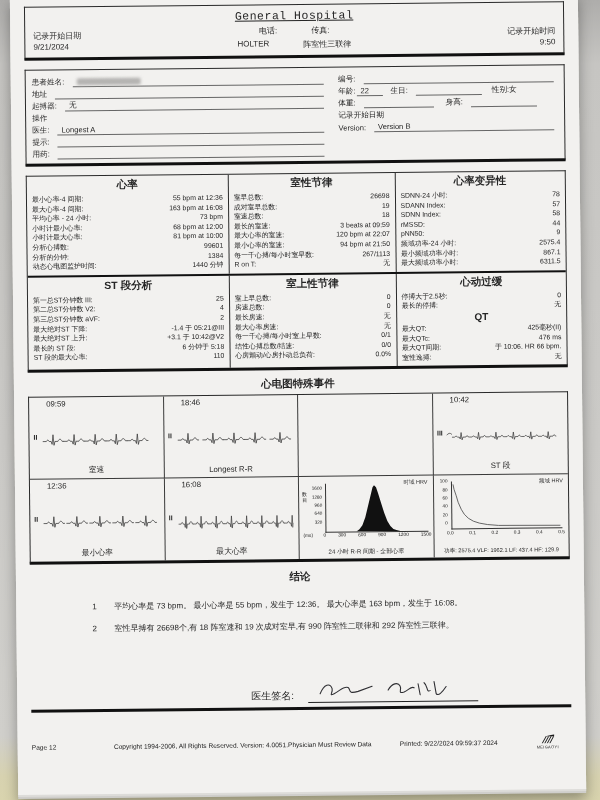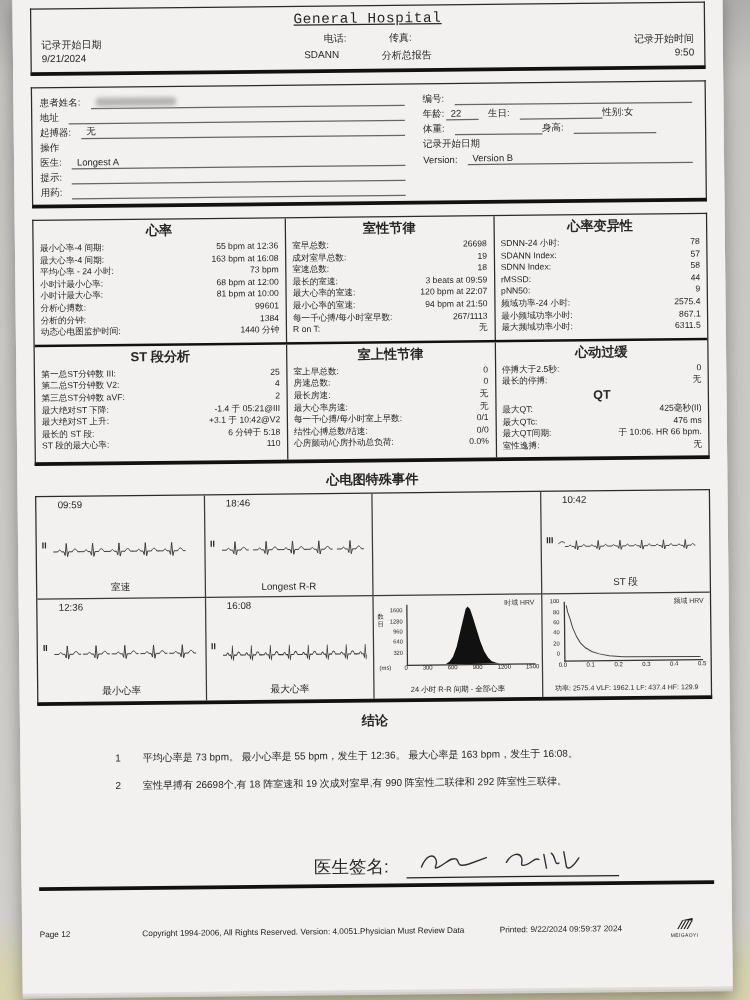--- a/index.html
+++ b/index.html
@@ -58,21 +58,21 @@
   .cyticks div{height:8.4px;line-height:8.4px;}
   .cxticks{position:absolute;font-size:4.8px;display:flex;justify-content:space-between;color:#222;}
   .ccap{position:absolute;bottom:2px;left:0;right:0;text-align:center;font-size:6px;}
   .plotbox{position:absolute;border-left:.8px solid #333;border-bottom:.8px solid #333;}
   
   .ctitle{font-size:10.5px;font-weight:bold;text-align:center;margin-top:8px;}
   .citem{display:flex;font-size:8px;margin:15px 0 0 62px;line-height:12px;}
   .cnum{width:22px;}
   
   .sigrow{display:flex;align-items:flex-end;margin:44px 0 0 220px;height:26px;}
-  .siglab{font-size:14px;margin-right:14px;margin-top:44px;}
+  .siglab{font-size:10px;margin-right:14px;margin-top:44px;}
   .sigline{width:170px;border-bottom:1px solid #222;position:relative;height:24px;}
   .sigline svg{position:absolute;left:6px;bottom:-2px;}
   .bigline{border-top:3px solid #111;margin-top:4px;}
   .footer{display:flex;align-items:center;margin-top:27px;font-size:6.6px;color:#222;}
   .f-page{width:80px;}
   .f-copy{flex:1;text-align:center;}
   .f-printed{width:150px;text-align:center;}
   .f-logo{width:48px;text-align:center;}
   .f-logo .lt{font-size:4px;letter-spacing:.3px;}
 </style>
@@ -87,22 +87,22 @@
       <span>记录开始日期</span>
       <span>9/21/2024</span>
     </div>
     <div class="hcenter">
       <div class="hosp">General Hospital</div>
       <div class="hrow">
         <span>电话:</span>
         <span>传真:</span>
       </div>
       <div class="hrow">
-        <span>SDANN</span>
-        <span>分析总报告</span>
+        <span>HOLTER</span>
+        <span>阵室性三联律</span>
       </div>
     </div>
     <div class="hright">
       <span>记录开始时间</span>
       <span>9:50</span>
     </div>
   </div>
 
   <div class="pbox">
     <div class="pcolL">
@@ -146,27 +146,27 @@
         <span class="plab">编号:</span>
         <span class="pline"></span>
       </div>
       <div class="prow">
         <span class="plab">年龄:</span>
         <span class="pline" style="flex:0 0 18px;margin-left:1px;">
               <span>22</span>
             </span>
         <span class="plab" style="margin-left:8px;">生日:</span>
         <span class="pline" style="flex:0 0 58px;"></span>
-        <span class="plab" style="">性别:</span>
+        <span class="plab" style="margin-left:10px;">性别:</span>
         <span>女</span>
       </div>
       <div class="prow">
         <span class="plab">体重:</span>
         <span class="pline" style="flex:0 0 62px;"></span>
-        <span class="plab" style="margin-left:0;">身高:</span>
+        <span class="plab" style="margin-left:12px;">身高:</span>
         <span class="pline" style="flex:0 0 58px;"></span>
       </div>
       <div class="prow">
         <span class="plab">记录开始日期</span>
       </div>
       <div class="prow">
         <span class="plab">Version:</span>
         <span class="pline">
               <span>Version B</span>
             </span>

